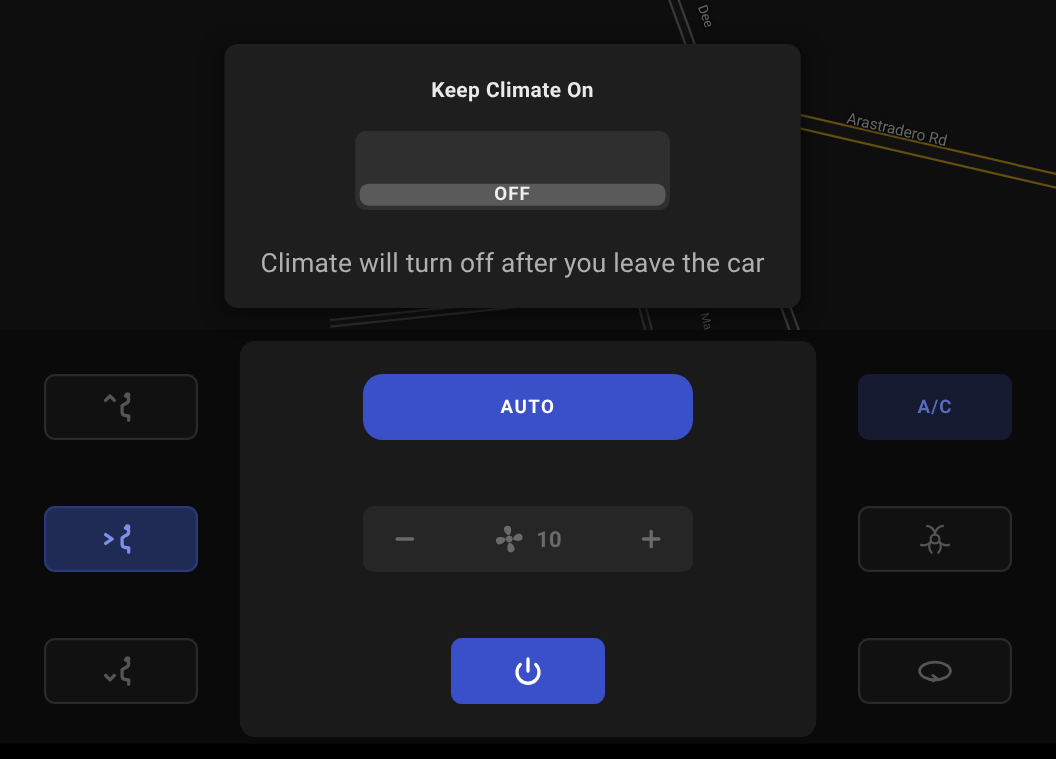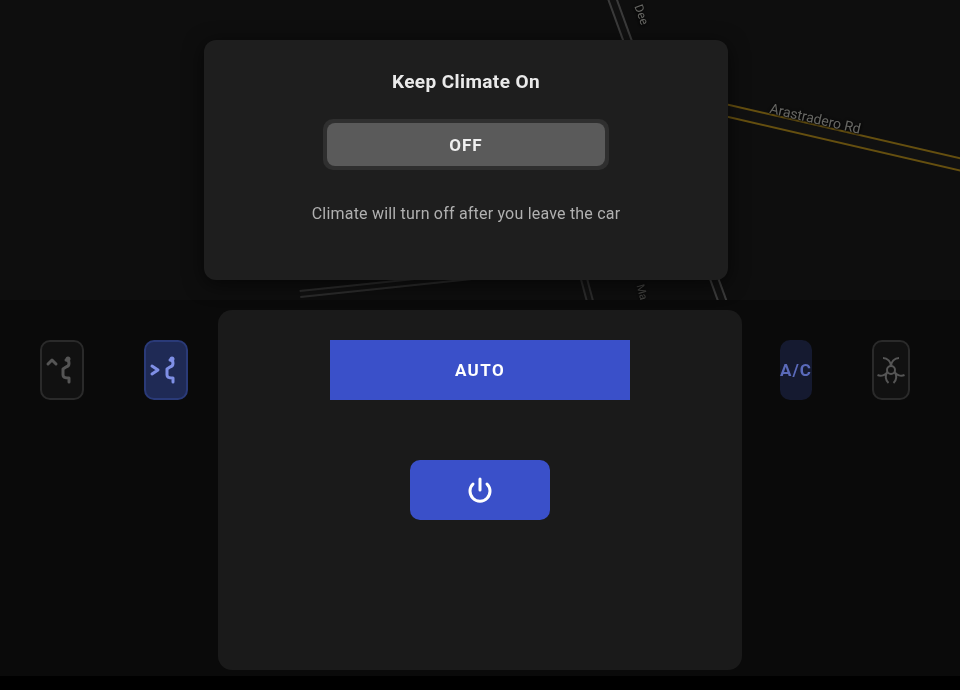--- a/index.html
+++ b/index.html
@@ -102,67 +102,68 @@
   }
   .modal-title {
     font-size: 19px;
     font-weight: 700;
     letter-spacing: 0.4px;
     color: #eaeaea;
   }
   .segmented {
     margin-top: 26px;
     width: 286px;
-    height: 51px;
+    height: 72px;
     background: #2f2f2f;
     border-radius: 10px;
     display: flex;
     padding: 4px;
+    align-items: flex-end;
   }
   .seg-btn {
     flex: 1;
     display:flex;
     align-items:center;
     justify-content:center;
     font-size: 17px;
     font-weight: 700;
     letter-spacing: 1px;
     color: #bdbdbd;
     border-radius: 8px;
     cursor: pointer;
     user-select:none;
   }
   .seg-btn.selected {
     background: #5a5a5a;
     color: #f0f0f0;
   }
   .modal-desc {
     margin-top: 34px;
-    font-size: 16px;
+    font-size: 24px;
     color: #b0b0b0;
     letter-spacing: 0.2px;
   }
 
   
   .climate-panel {
     position: absolute;
     top: 310px;
     left: 218px;
     width: 524px;
     height: 360px;
     background: #1a1a1a;
     border-radius: 14px;
     display:flex;
     flex-direction:column;
     align-items:center;
   }
 
   .pill {
     height: 60px;
-    border-radius: 0;
+    border-radius: 18px;
     display:flex;
     align-items:center;
     justify-content:center;
     font-size: 17px;
     font-weight: 700;
     letter-spacing: 1.4px;
     cursor:pointer;
     user-select:none;
   }
 
@@ -211,21 +212,21 @@
     cursor:pointer;
   }
   .power-btn svg { color:#fff; }
 
   
   .side-col {
     position: absolute;
     top: 340px;
     width: 140px;
     display:flex;
-    flex-direction:row;
+    flex-direction:column;
     gap: 60px;
   }
   .side-col.left { left: 40px; }
   .side-col.right { left: 780px; }
 
   .side-btn {
     width: 140px;
     height: 60px;
     border-radius: 10px;
     border: 2px solid #2a2a2a;
@@ -321,20 +322,43 @@
       <path d="M6 12 a14 8 0 1 0 28 0 a14 8 0 1 0 -28 0"></path>
       <polyline points="16,20 20,23 16,25" transform="translate(2,-4)"></polyline>
     </svg>
   </div>
 </div>
 
 <div class="climate-panel">
 
   <div class="pill auto-btn">AUTO</div>
 
+  <div class="fan-row">
+    <div class="fan-step">
+      <svg width="22" height="22" viewBox="0 0 22 22" stroke="currentColor" stroke-width="3" stroke-linecap="round">
+          <line x1="4" y1="11" x2="18" y2="11"></line>
+        </svg>
+    </div>
+    <div class="fan-center">
+      <svg width="26" height="26" viewBox="0 0 26 26" fill="currentColor">
+        <circle cx="13" cy="13" r="3"></circle>
+        <path d="M13 10 C8 8 6 2 11 1 C15 0 16 6 13 10 Z"></path>
+        <path d="M16 13 C18 8 24 6 25 11 C26 15 20 16 16 13 Z"></path>
+        <path d="M13 16 C18 18 20 24 15 25 C11 26 10 20 13 16 Z"></path>
+        <path d="M10 13 C8 18 2 20 1 15 C0 11 6 10 10 13 Z"></path>
+      </svg>
+      <span>10</span>
+    </div>
+    <div class="fan-step">
+      <svg width="22" height="22" viewBox="0 0 22 22" stroke="currentColor" stroke-width="3" stroke-linecap="round">
+          <line x1="4" y1="11" x2="18" y2="11"></line>
+          <line x1="11" y1="4" x2="11" y2="18"></line>
+        </svg>
+    </div>
+  </div>
 
   <div class="power-btn">
     <svg width="28" height="28" viewBox="0 0 28 28" fill="none" stroke="currentColor" stroke-width="3" stroke-linecap="round">
       <line x1="14" y1="3" x2="14" y2="14"></line>
       <path d="M7 8 a10 10 0 1 0 14 0"></path>
     </svg>
   </div>
 </div>
 
 <div class="bottom-strip"></div>

